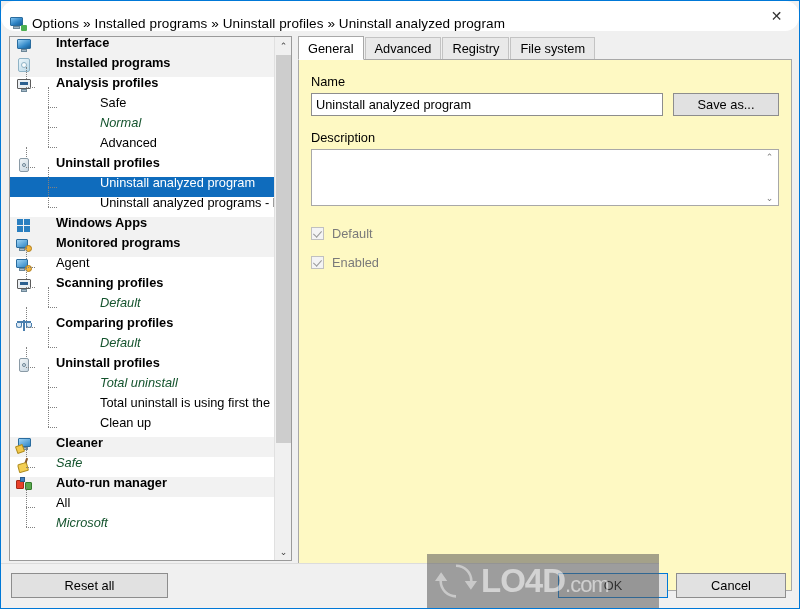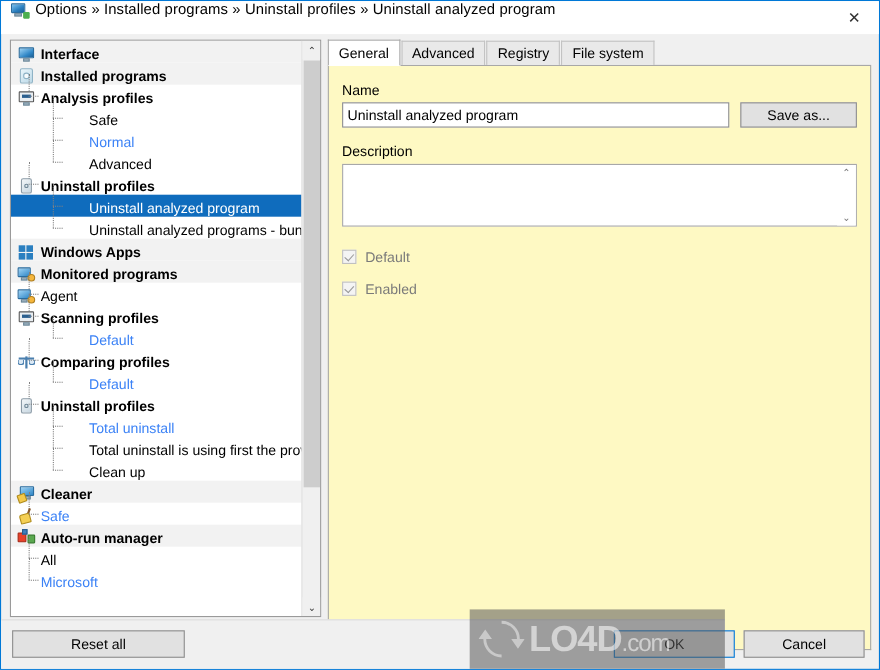--- a/index.html
+++ b/index.html
@@ -20,22 +20,23 @@
     display: flex;
     flex-direction: column;
   }
 
   
   .titlebar {
     height: 30px;
     flex: 0 0 30px;
     background: #ffffff;
     display: flex;
-    align-items: flex-start;
-    position: relative;
+    align-items: flex-end;
+    position: relative;
+    border-radius: 14px;
   }
   .titlebar-icon {
     width: 16px; height: 16px;
     margin-left: 8px; margin-right: 7px;
     position: relative;
     flex: 0 0 16px;
   }
   .mon-body {
     position: absolute; left: 1px; top: 2px;
     width: 13px; height: 9px;
@@ -88,32 +89,33 @@
   }
   .tree {
     position: absolute;
     left: 0; top: 0;
     width: 265px; height: 100%;
     overflow: hidden;
   }
   .row {
     height: 20px;
     display: flex;
-    align-items: flex-end;
+    align-items: flex-start;
     position: relative;
     white-space: nowrap;
     font-size: 12.8px;
     color: #000;
     padding-left: 6px;
+    gap: 19px;
   }
   .row.level0 { background: #f2f2f2; font-weight: bold; }
   .row.level1 { }
   .row.level2 { padding-left: 50px; }
   .row.bold { font-weight: bold; }
-  .row.red { color: #3b82f6; }
+  .row.red { color: #14532d; font-style: italic; }
   .row.sel {
     background: #0f6cbd;
     color: #ffffff;
   }
   .row .label { line-height: 1; }
 
   
   .row.level1::before, .row.level2::before {
     content:"";
     position:absolute;

